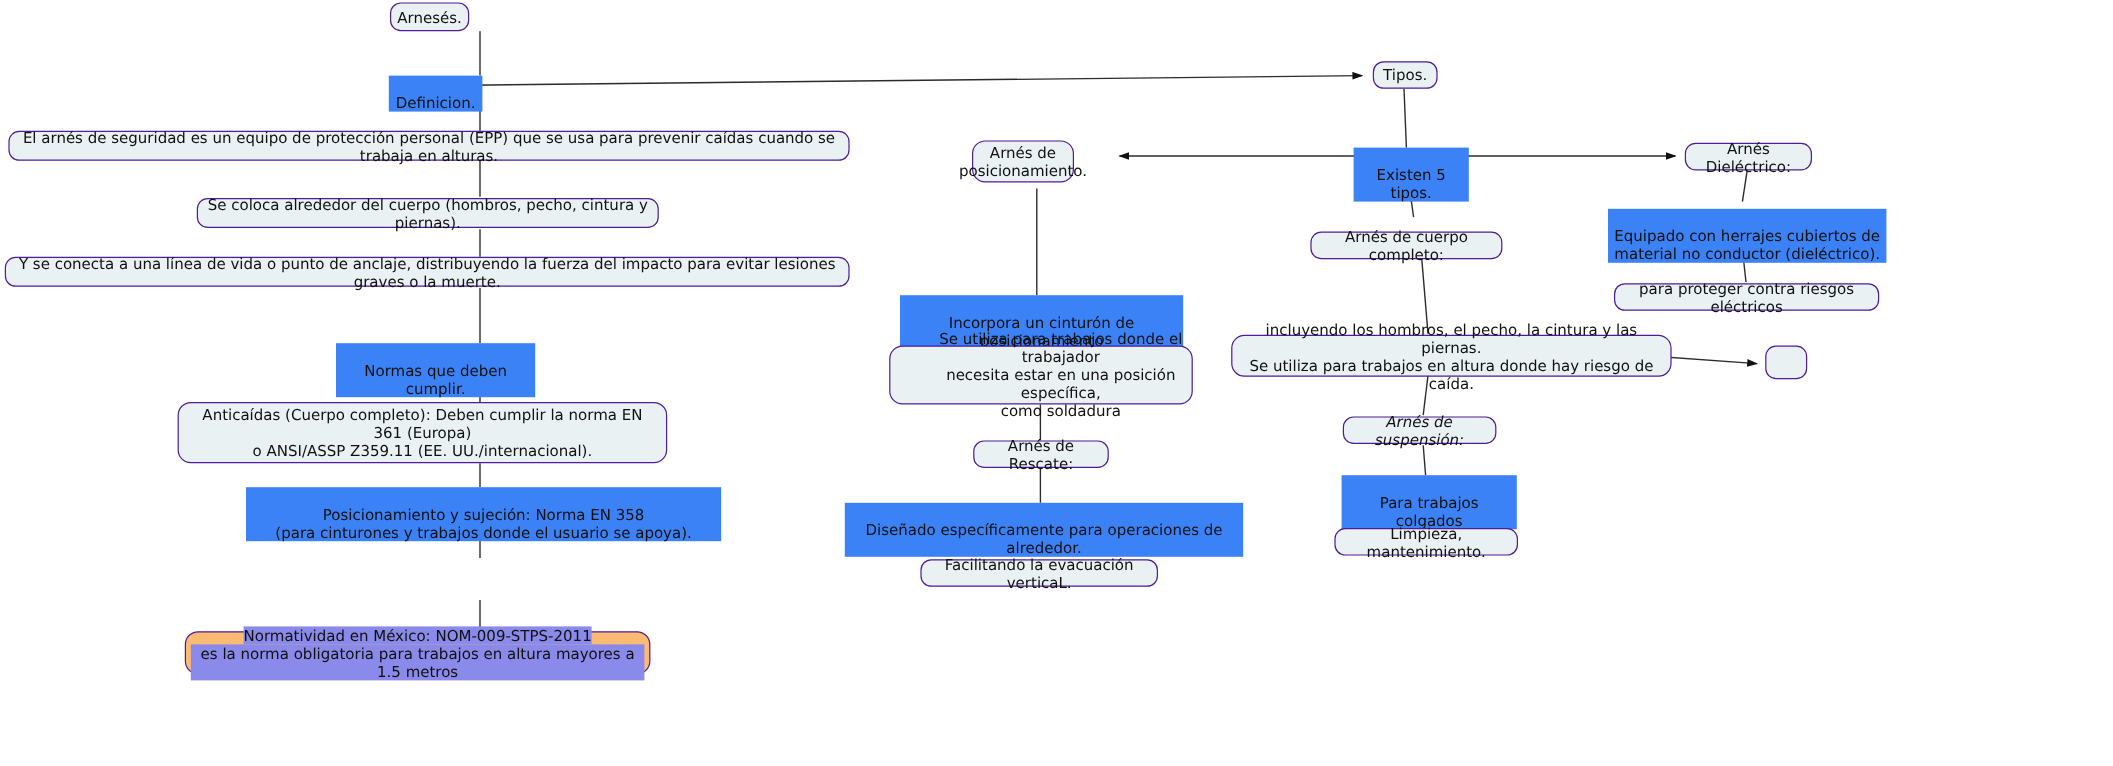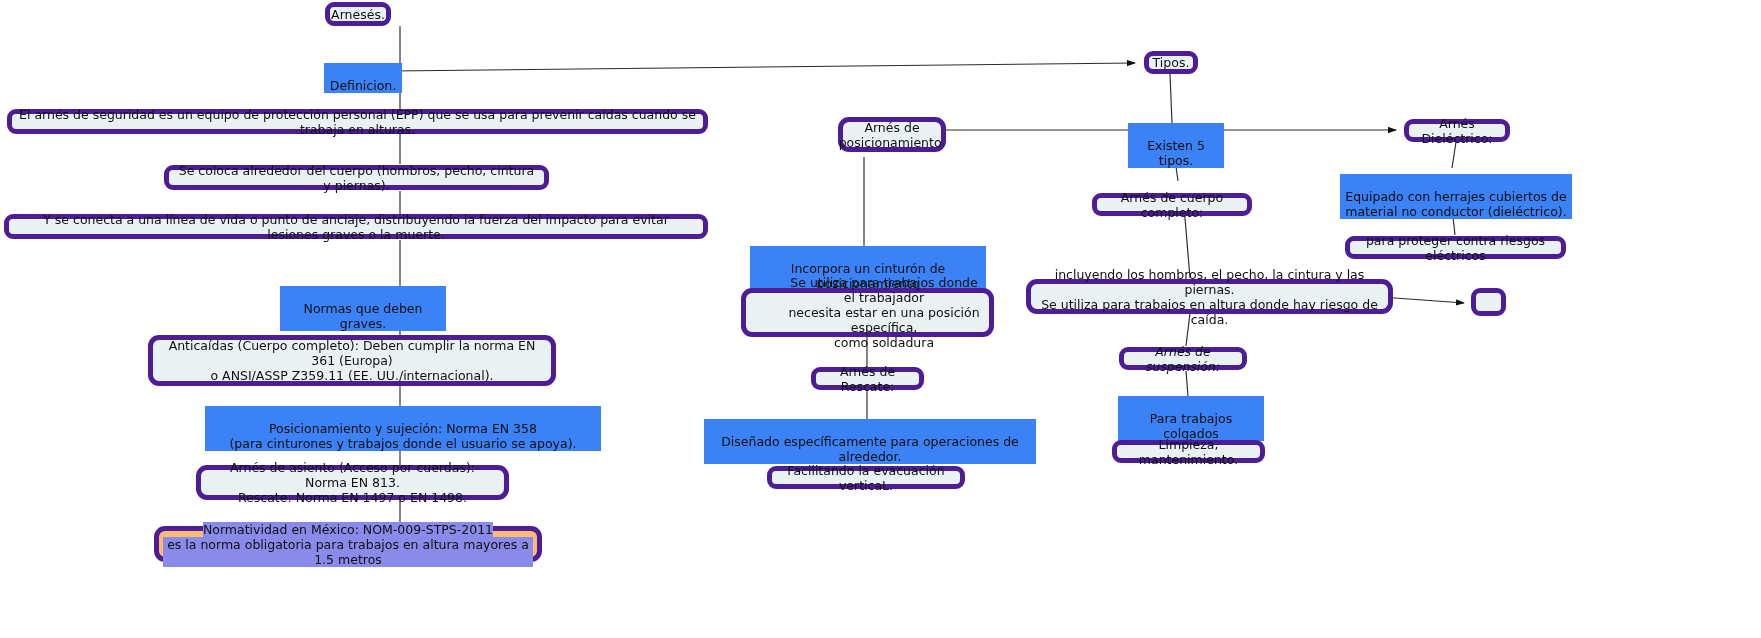--- a/index.html
+++ b/index.html
@@ -23,21 +23,21 @@
     left: 0;
     top: 0;
     width: 1761px;
     height: 638px;
     pointer-events: none;
   }
   .node {
     position: absolute;
     box-sizing: border-box;
     background: #eaf1f3;
-    border: 5px solid #4c1d95;
+    border: 1px solid #4c1d95;
     border-radius: 9px;
     color: #101010;
     font-size: 12.5px;
     line-height: 15px;
     text-align: center;
     display: flex;
     align-items: center;
     justify-content: center;
     padding: 3px 7px;
     white-space: pre-line;
@@ -129,52 +129,48 @@
 
   <div class="node" style="left:164px; top:165px; width:385px; height:25px;">
     <span>Se coloca alrededor del cuerpo (hombros, pecho, cintura y piernas).</span>
   </div>
 
   <div class="node" style="left:4px; top:214px; width:704px; height:25px;">
     <span>Y se conecta a una línea de vida o punto de anclaje, distribuyendo la fuerza del impacto para evitar lesiones graves o la muerte.</span>
   </div>
 
   <div class="linklabel" style="left:280px; top:286px; width:160px;">
-    <span>Normas que deben graves.</span>
+    <span>Normas que deben cumplir.</span>
   </div>
 
   <div class="node tall" style="left:148px; top:335px; width:408px; height:51px;">
     <span>Anticaídas (Cuerpo completo): Deben cumplir la norma EN 361 (Europa)
 o ANSI/ASSP Z359.11 (EE. UU./internacional).</span>
   </div>
 
   <div class="linklabel" style="left:205px; top:406px; width:390px;">
     <span>Posicionamiento y sujeción: Norma EN 358
 (para cinturones y trabajos donde el usuario se apoya).</span>
   </div>
 
-  <div class="node tall" style="left:196px; top:465px; width:313px; height:35px;">
-    <span>Arnés de asiento (Acceso por cuerdas): Norma EN 813.
-Rescate: Norma EN 1497 o EN 1498.</span>
-  </div>
 
   <div class="node tall selected" style="left:154px; top:526px; width:388px; height:36px; flex-direction:column; padding:3px 4px;">
     <span class="hl">Normatividad en México: NOM-009-STPS-2011</span>
     <span class="hl">es la norma obligatoria para trabajos en altura mayores a 1.5 metros</span>
   </div>
 
   <div class="node" style="left:1144px; top:51px; width:54px; height:23px;">
     <span>Tipos.</span>
   </div>
 
   <div class="linklabel" style="left:1128px; top:123px; width:90px;">
     <span>Existen 5 tipos.</span>
   </div>
 
-  <div class="node tall" style="left:810px; top:117px; width:108px; height:35px;margin-left:28px;">
+  <div class="node tall" style="left:810px; top:117px; width:85px; height:35px;">
     <span>Arnés de
 posicionamiento.</span>
   </div>
 
   <div class="linklabel" style="left:750px; top:246px; width:230px;">
     <span>Incorpora un cinturón de posicionamiento</span>
   </div>
 
   <div class="node tall" style="left:741px; top:288px; width:253px; height:49px;padding-left:40px;">
     <span>Se utiliza para trabajos donde el trabajador

